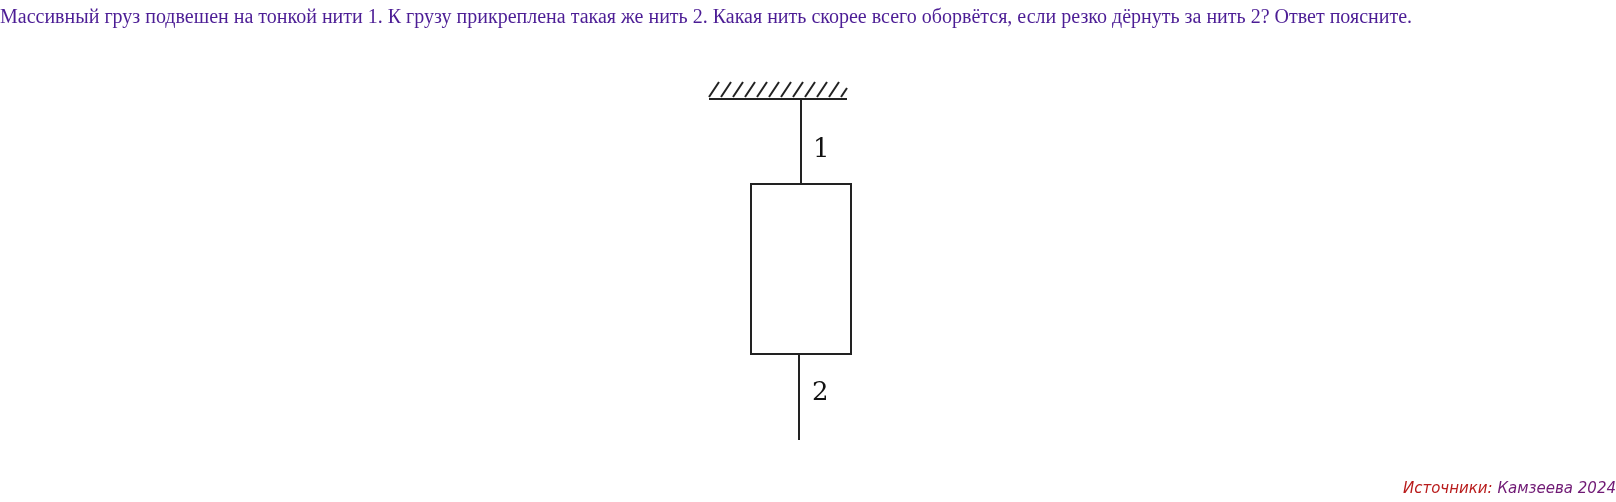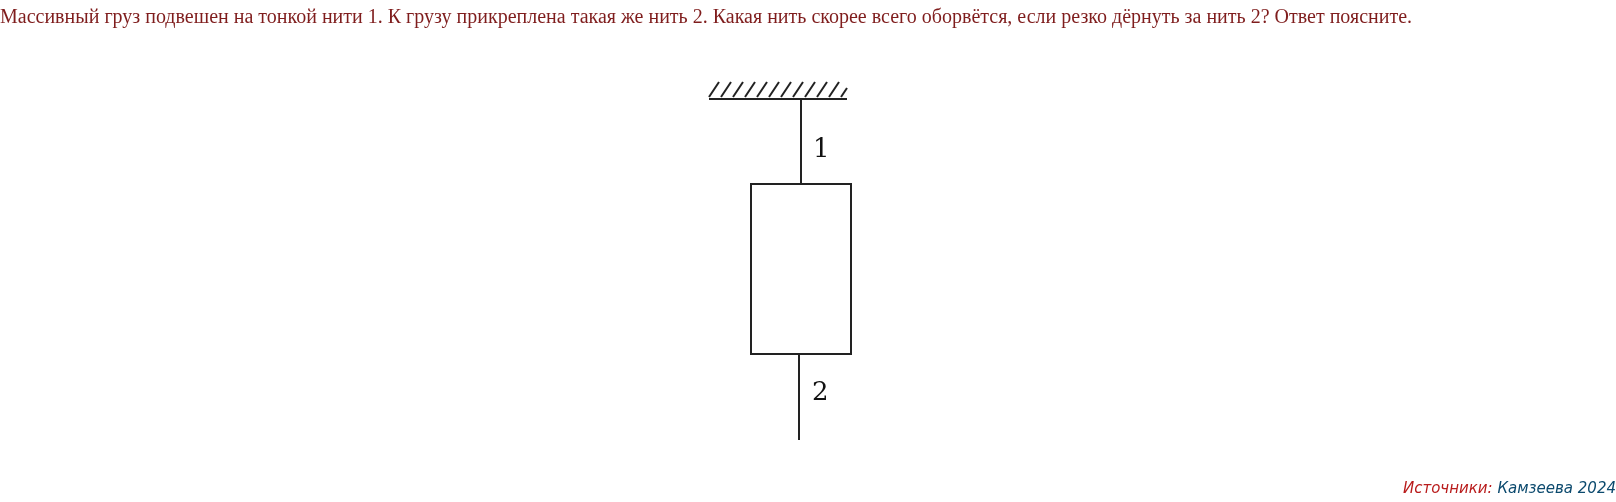--- a/index.html
+++ b/index.html
@@ -12,21 +12,21 @@
     }
     body { position: relative; }
     .question {
       position: absolute;
       left: 0;
       top: 4px;
       width: 1612px;
       font-family: "Liberation Serif", serif;
       font-size: 20px;
       line-height: 24px;
-      color: #7f1d1d;
+      color: #4c1d95;
     }
     .figure {
       position: absolute;
       left: 700px;
       top: 70px;
       width: 180px;
       height: 390px;
     }
     .figure svg { display: block; }
     .label-num {
@@ -38,21 +38,21 @@
       position: absolute;
       right: 0;
       top: 479px;
       font-family: "DejaVu Sans", sans-serif;
       font-style: italic;
       font-size: 15px;
       line-height: 18px;
       white-space: nowrap;
     }
     .source .src-label { color: #b91c1c; }
-    .source .src-value { color: #0c4a6e; }
+    .source .src-value { color: #701a75; }
   </style>
 </head>
 <body>
 
 <div class="question">Массивный груз подвешен на тонкой нити 1. К грузу прикреплена такая же нить 2. Какая нить скорее всего оборвётся, если резко дёрнуть за нить 2? Ответ поясните.</div>
 
 <div class="figure">
   <svg width="180" height="390" viewBox="0 0 180 390" xmlns="http://www.w3.org/2000/svg">
     <g stroke="#222" stroke-width="2">
       <line x1="9" y1="29" x2="147" y2="29"></line>

